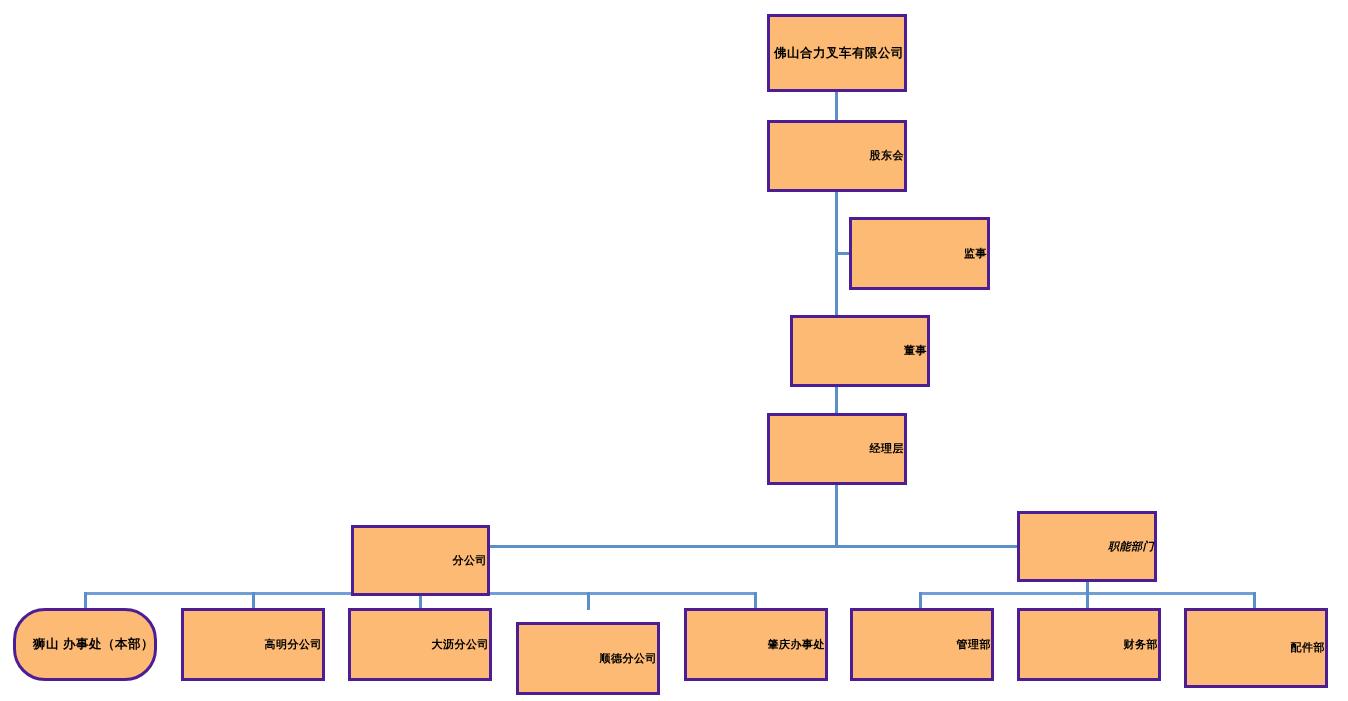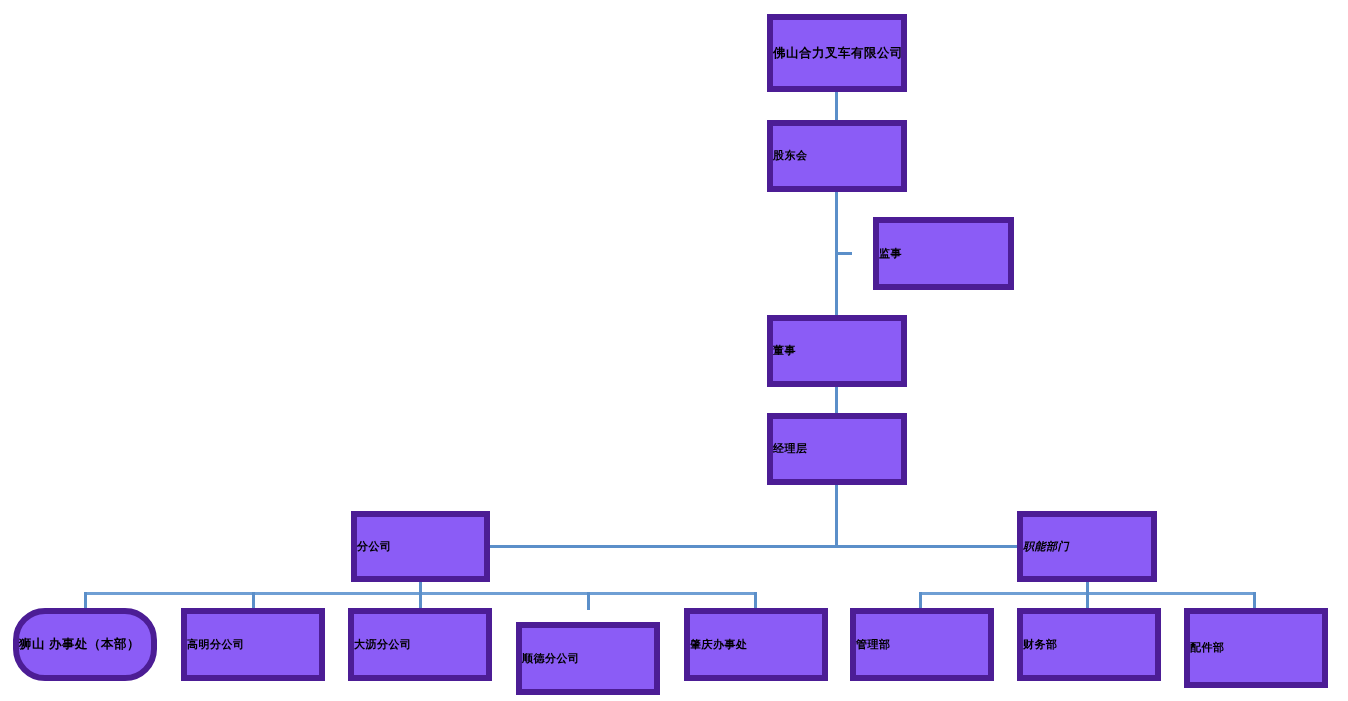--- a/index.html
+++ b/index.html
@@ -13,25 +13,25 @@
   #org-chart {
     position: relative;
     width: 1348px;
     height: 701px;
     background: #ffffff;
     overflow: hidden;
   }
   .node {
     position: absolute;
     box-sizing: border-box;
-    background: #8b5cf6;
-    border: 6px solid #4c1d95;
+    background: #fdba74;
+    border: 3px solid #4c1d95;
     display: flex;
     align-items: center;
-    justify-content: flex-start;
+    justify-content: flex-end;
     z-index: 3;
   }
   .node-label {
     font-size: 11px;
     font-weight: bold;
     color: #000000;
     line-height: 1.2;
     text-align: center;
     letter-spacing: 0.5px;
     white-space: nowrap;
@@ -86,33 +86,33 @@
   <div class="connector v" style="left:1253px; top:592px; height:18px;"></div>
 
   <div class="node" style="left:767px; top:14px; width:140px; height:78px;">
     <span class="node-label small">佛山合力叉车有限公司</span>
   </div>
 
   <div class="node" style="left:767px; top:120px; width:140px; height:72px;">
     <span class="node-label">股东会</span>
   </div>
 
-  <div class="node" style="left:849px; top:217px; width:141px; height:73px;margin-left:24px;">
+  <div class="node" style="left:849px; top:217px; width:141px; height:73px;">
     <span class="node-label">监事</span>
   </div>
 
-  <div class="node" style="left:767px; top:315px; width:140px; height:72px;">
+  <div class="node" style="left:790px; top:315px; width:140px; height:72px;">
     <span class="node-label">董事</span>
   </div>
 
   <div class="node" style="left:767px; top:413px; width:140px; height:72px;">
     <span class="node-label">经理层</span>
   </div>
 
-  <div class="node" style="left:351px; top:511px; width:139px; height:71px;">
+  <div class="node" style="left:351px; top:525px; width:139px; height:71px;">
     <span class="node-label">分公司</span>
   </div>
 
   <div class="node" style="left:1017px; top:511px; width:140px; height:71px;font-style:italic;">
     <span class="node-label">职能部门</span>
   </div>
 
   <div class="node" style="left:13px; top:608px; width:144px; height:73px;border-radius:32px;">
     <span class="node-label small">狮山 办事处（本部）</span>
   </div>

